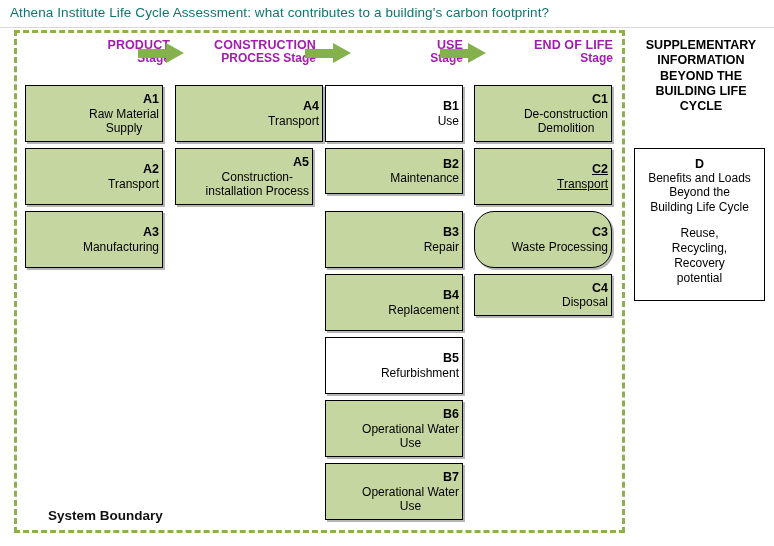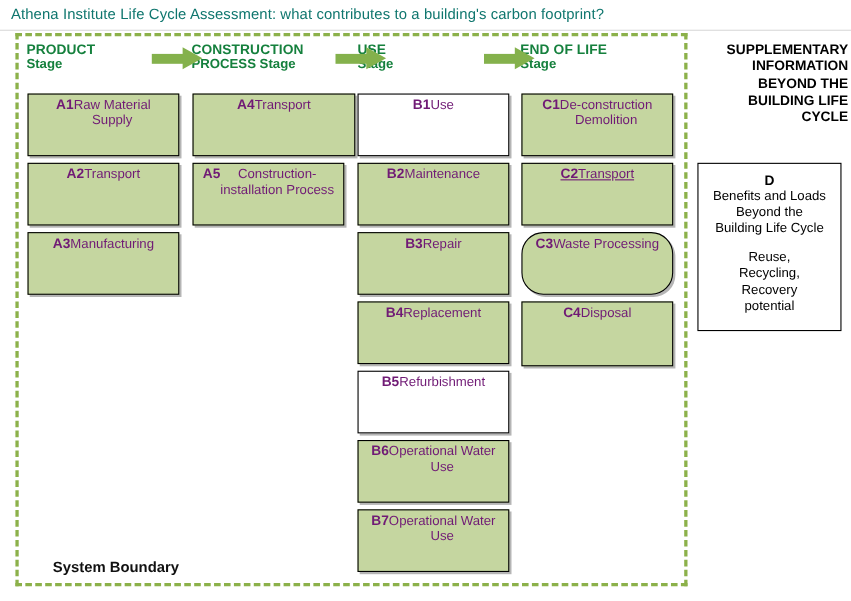--- a/index.html
+++ b/index.html
@@ -51,22 +51,22 @@
     top: 508px;
     font-size: 13.5px;
     font-weight: bold;
     color: #111111;
     white-space: nowrap;
   }
 
   
   .stage-head {
     position: absolute;
-    text-align: left;
-    color: #15803d;
+    text-align: right;
+    color: #a21caf;
     line-height: 1.12;
   }
   .stage-head .hl1 {
     display: block;
     font-size: 12.5px;
     font-weight: bold;
     letter-spacing: 0.1px;
     white-space: nowrap;
   }
   .stage-head .hl2 {
@@ -97,24 +97,25 @@
     border-left: 18px solid #84b14c;
   }
 
   
   .pbox {
     position: absolute;
     border: 1.6px solid #000000;
     background: #c5d6a0;
     box-shadow: 2px 2px 0 0 rgba(120,120,120,0.55);
     display: flex;
-    align-items: flex-start;
+    flex-direction: column;
+    align-items: flex-end;
     justify-content: center;
     text-align: center;
-    color: #701a75;
+    color: #000000;
     line-height: 1.18;
     padding: 2px 3px;
   }
   .pbox.white { background: #ffffff; }
   .pbox .code {
     font-size: 12.5px;
     font-weight: bold;
     display: block;
   }
   .pbox .desc {
@@ -122,21 +123,21 @@
     display: block;
     white-space: pre-line;
   }
 
   
   #supp-title {
     position: absolute;
     left: 631px;
     top: 38px;
     width: 140px;
-    text-align: right;
+    text-align: center;
     font-size: 12.5px;
     font-weight: bold;
     line-height: 1.22;
     color: #000000;
     white-space: pre-line;
   }
   #supp-box {
     position: absolute;
     left: 634px;
     top: 148px;
@@ -233,21 +234,21 @@
   <div class="pbox" style="left:175px; top:148px; width:138px; height:57px;">
     <span class="code">A5</span>
     <span class="desc">Construction-
 installation Process</span>
   </div>
 
   <div class="pbox white" style="left:325px; top:85px; width:138px; height:57px;">
     <span class="code">B1</span>
     <span class="desc">Use</span>
   </div>
-  <div class="pbox" style="left:325px; top:148px; width:138px; height:57px;">
+  <div class="pbox" style="left:325px; top:148px; width:138px; height:46px;">
     <span class="code">B2</span>
     <span class="desc">Maintenance</span>
   </div>
   <div class="pbox" style="left:325px; top:211px; width:138px; height:57px;">
     <span class="code">B3</span>
     <span class="desc">Repair</span>
   </div>
   <div class="pbox" style="left:325px; top:274px; width:138px; height:57px;">
     <span class="code">B4</span>
     <span class="desc">Replacement</span>
@@ -273,21 +274,21 @@
 Demolition</span>
   </div>
   <div class="pbox" style="left:474px; top:148px; width:138px; height:57px;text-decoration:underline;">
     <span class="code">C2</span>
     <span class="desc">Transport</span>
   </div>
   <div class="pbox" style="left:474px; top:211px; width:138px; height:57px;border-radius:20px;">
     <span class="code">C3</span>
     <span class="desc">Waste Processing</span>
   </div>
-  <div class="pbox" style="left:474px; top:274px; width:138px; height:59px;">
+  <div class="pbox" style="left:474px; top:274px; width:138px; height:42px;">
     <span class="code">C4</span>
     <span class="desc">Disposal</span>
   </div>
 
   <div id="supp-title">SUPPLEMENTARY
 INFORMATION
 BEYOND THE
 BUILDING LIFE
 CYCLE</div>
   <div id="supp-box">

